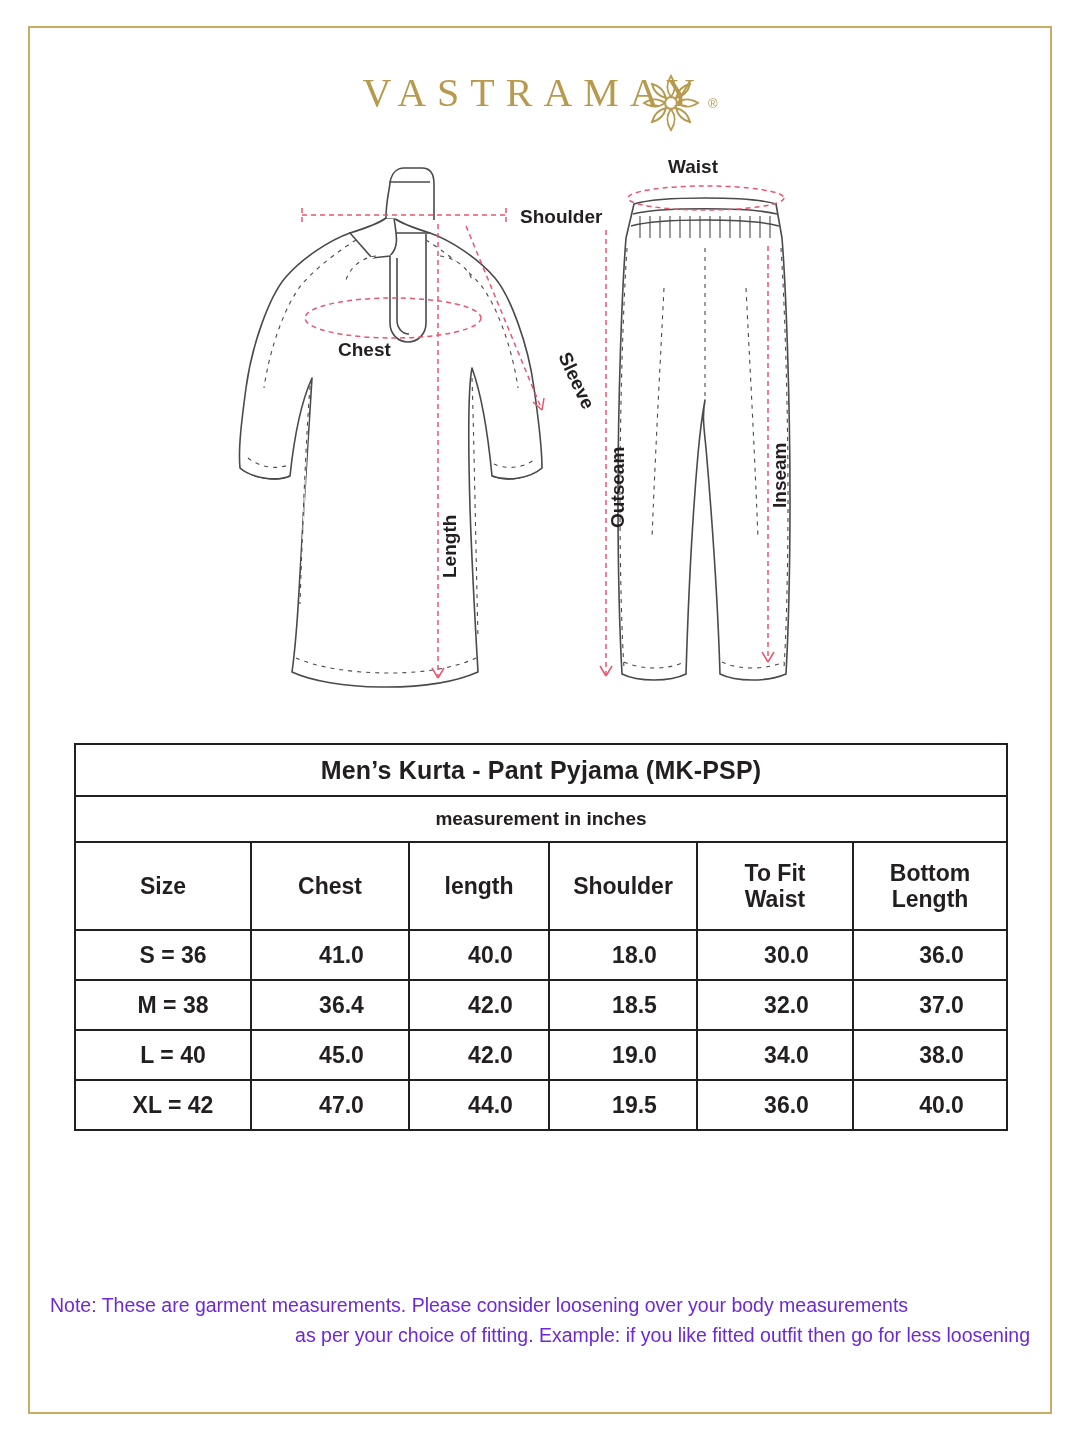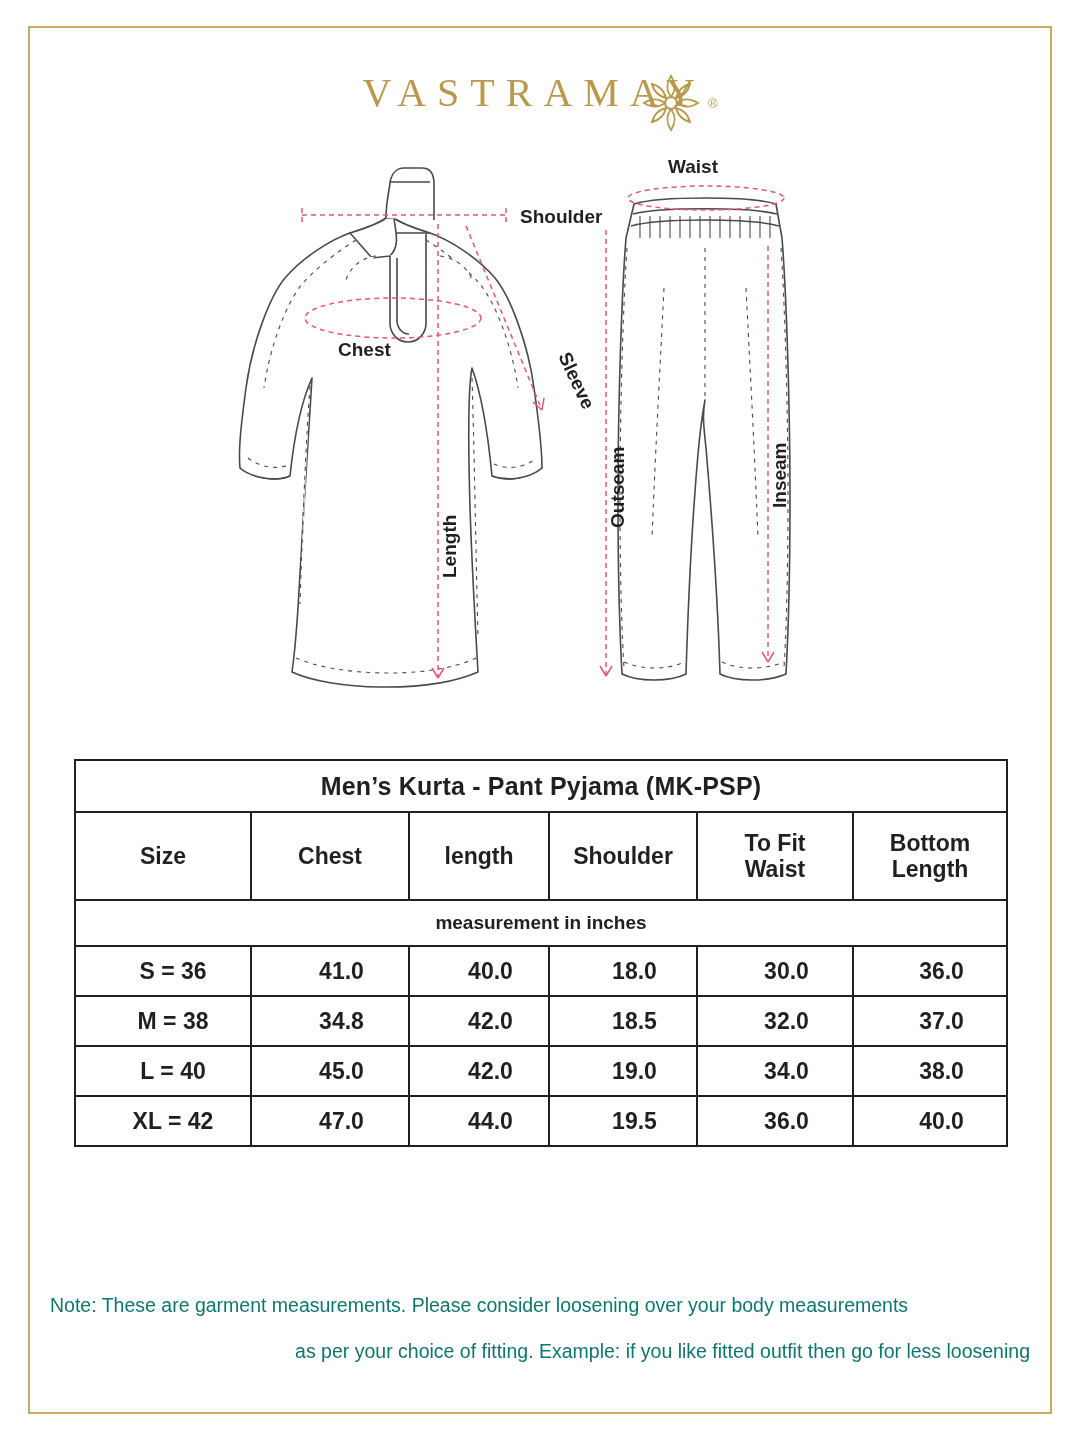--- a/index.html
+++ b/index.html
@@ -86,21 +86,20 @@
   .table-wrap {
     position: absolute;
     left: 74px;
     top: 743px;
     width: 932px;
   }
   table.sizechart {
     border-collapse: collapse;
     width: 932px;
     table-layout: fixed;
-    margin-top: 16px;
   }
   table.sizechart td, table.sizechart th {
     border: 2px solid #231f20;
     text-align: center;
     color: #231f20;
   }
   .title-cell {
     font-size: 25px;
     font-weight: bold;
     height: 48px;
@@ -137,24 +136,24 @@
   col.c6 { width: 154px; }
 
   
   .note {
     position: absolute;
     left: 50px;
     top: 1290px;
     width: 980px;
     font-size: 19.5px;
     line-height: 1.55;
-    color: #0f766e;
+    color: #6d28d9;
     text-align: justify;
   }
-  .note .line2 { display: block; text-align: right; margin-top: 16px; }
+  .note .line2 { display: block; text-align: right; }
 </style>
 </head>
 <body>
 
 <div class="page">
 
   <div class="page-border"></div>
 
   <div class="brand">
     <div class="brand-inner">
@@ -306,48 +305,48 @@
           <col class="c3">
           <col class="c4">
           <col class="c5">
           <col class="c6">
       </colgroup>
       <tbody>
         <tr>
           <td class="title-cell" colspan="6">Men’s Kurta - Pant Pyjama (MK-PSP)</td>
         </tr>
         <tr>
+          <td class="sub-cell" colspan="6">measurement in inches</td>
+        </tr>
+        <tr>
           <td class="head-cell">Size</td>
           <td class="head-cell">Chest</td>
           <td class="head-cell">length</td>
           <td class="head-cell">Shoulder</td>
           <td class="head-cell">
             <div>To Fit</div>
             <div>Waist</div>
           </td>
           <td class="head-cell">
             <div>Bottom</div>
             <div>Length</div>
           </td>
         </tr>
-        <tr>
-          <td class="sub-cell" colspan="6">measurement in inches</td>
-        </tr>
 
         <tr>
           <td class="body-cell size-col">S = 36</td>
           <td class="body-cell">41.0</td>
           <td class="body-cell">40.0</td>
           <td class="body-cell">18.0</td>
           <td class="body-cell">30.0</td>
           <td class="body-cell">36.0</td>
         </tr>
         <tr>
           <td class="body-cell size-col">M = 38</td>
-          <td class="body-cell">34.8</td>
+          <td class="body-cell">36.4</td>
           <td class="body-cell">42.0</td>
           <td class="body-cell">18.5</td>
           <td class="body-cell">32.0</td>
           <td class="body-cell">37.0</td>
         </tr>
         <tr>
           <td class="body-cell size-col">L = 40</td>
           <td class="body-cell">45.0</td>
           <td class="body-cell">42.0</td>
           <td class="body-cell">19.0</td>

